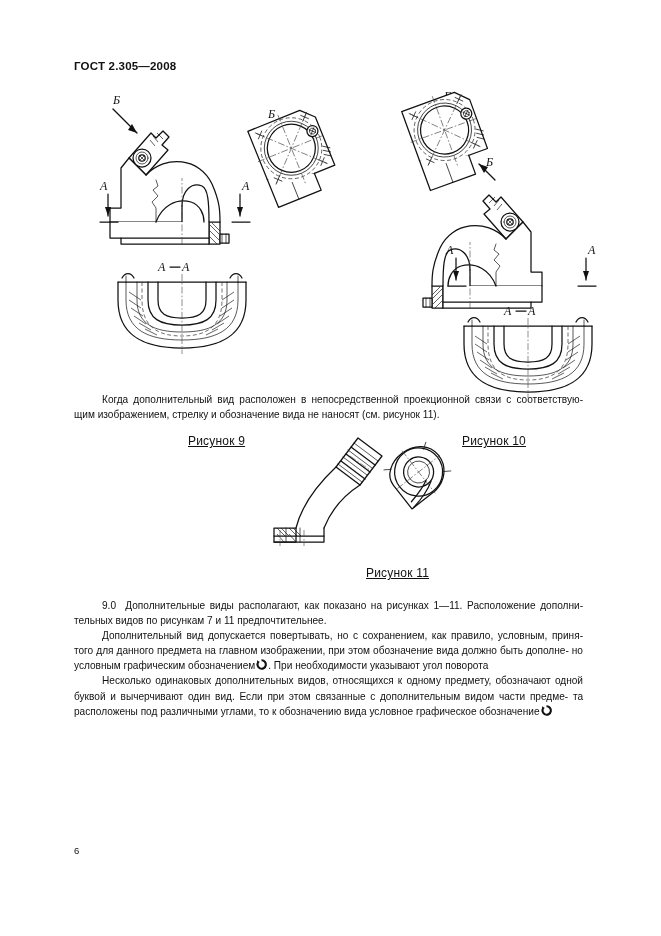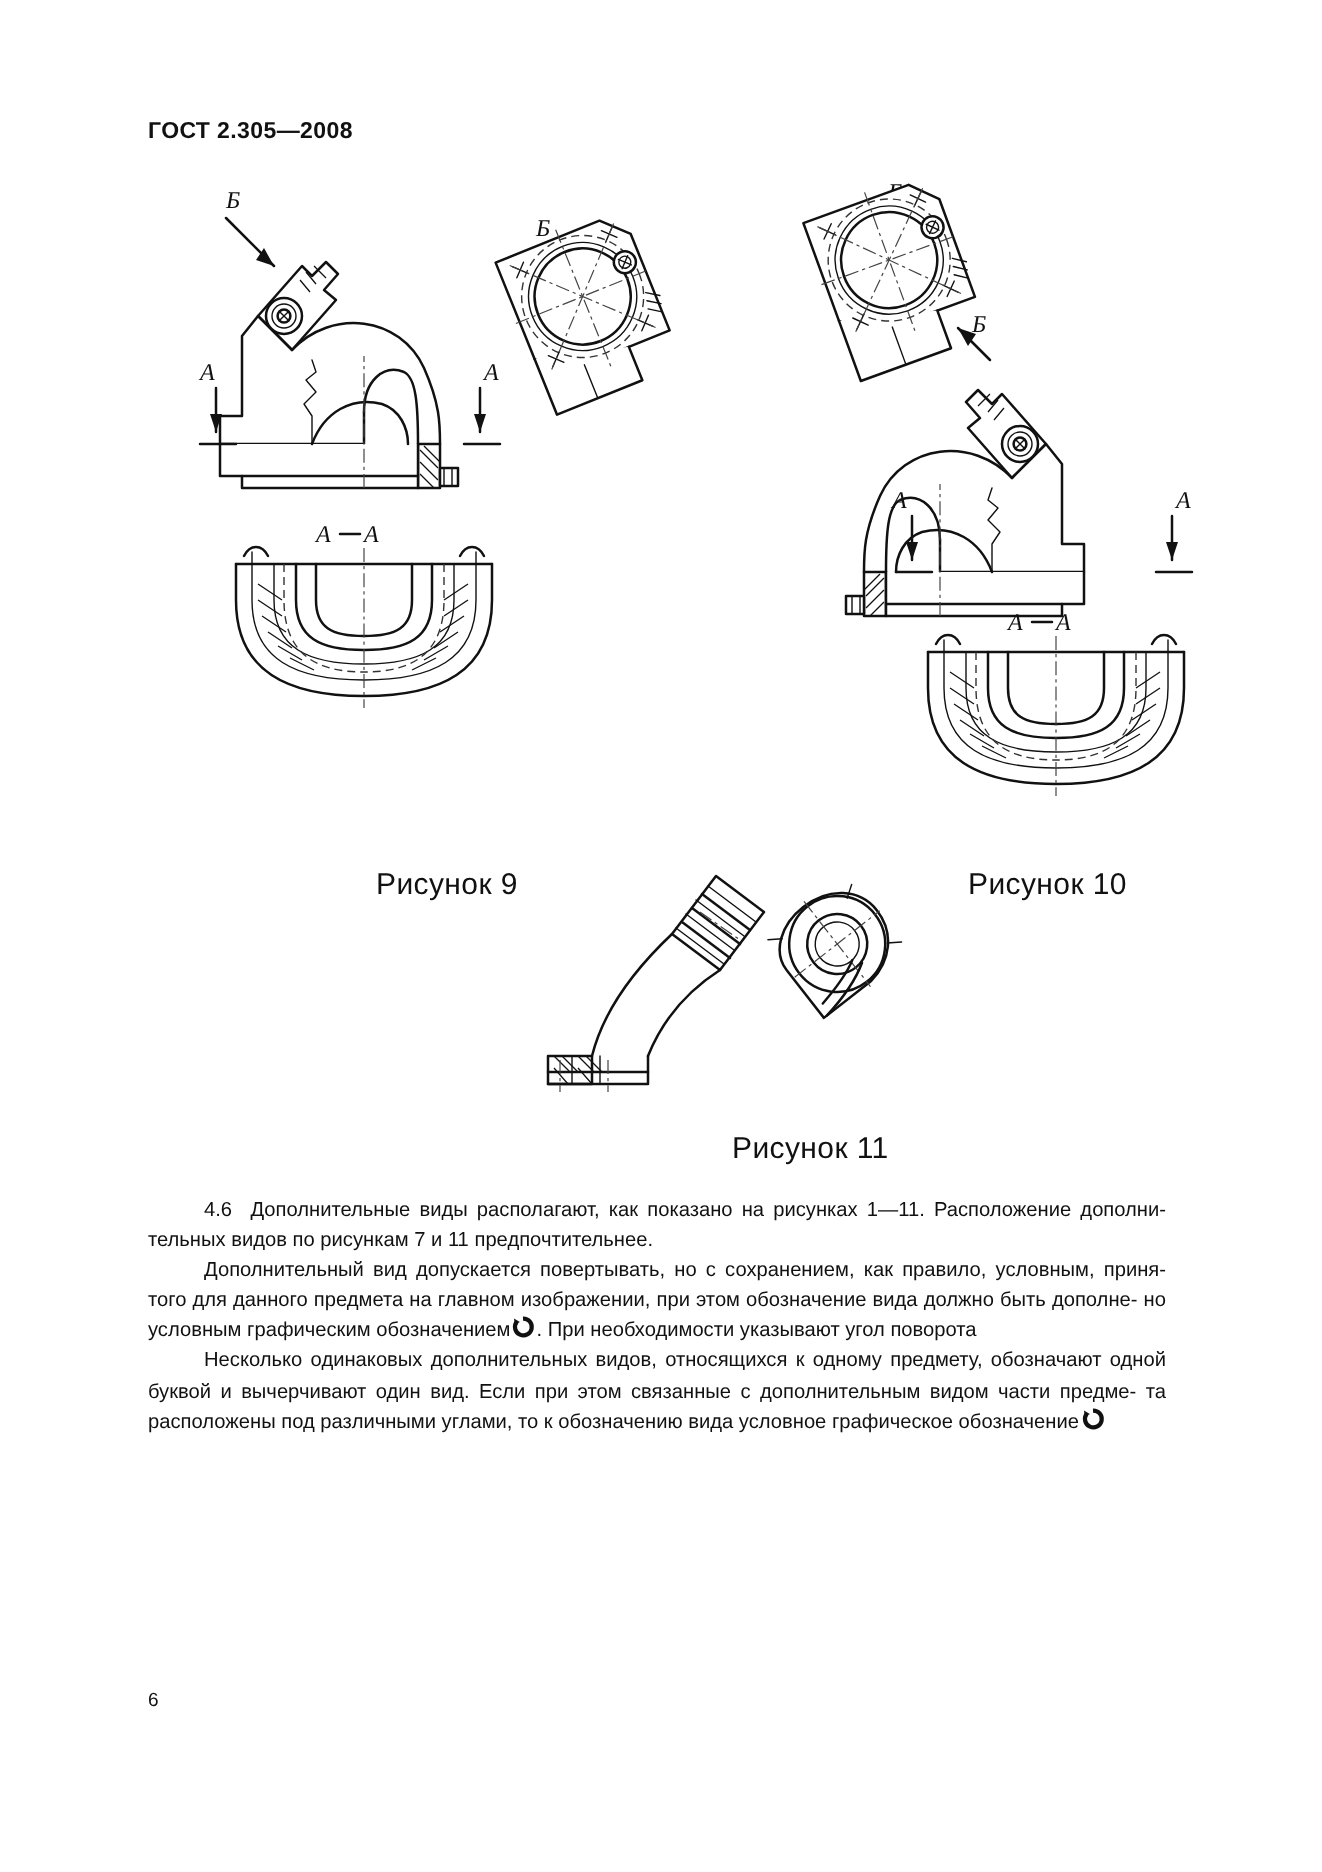--- a/index.html
+++ b/index.html
@@ -40,26 +40,27 @@
   }
   .fig {
     position: absolute;
   }
   .fig-9  { left: 96px;  top: 8px;  }
   .fig-10 { left: 378px; top: 0px;  }
   .fig-11 { left: 258px; top: 0px;  }
 
   .caption {
     position: absolute;
-    font-size: 15px;
+    font-size: 12px;
     color: #111;
     letter-spacing: 0.2px;
+    text-decoration: underline;
   }
   .cap-9  { left: 188px; top: 356px; }
-  .cap-10 { left: 484px; top: 356px; }
+  .cap-10 { left: 462px; top: 356px; }
   .cap-11 { left: 330px; top: 566px; padding-left: 36px; }
 
   .fig11-wrap {
     position: absolute;
     left: 0;
     top: 432px;
     width: 661px;
     height: 130px;
   }
 
@@ -322,20 +323,24 @@
           <path class="lnt" d="M30 190 L30 196 M142 190 L142 196"></path>
           <path class="cen" d="M86 188 L86 268"></path>
         </g>
       </svg>
     </div>
 
     <div class="caption cap-9">Рисунок 9</div>
     <div class="caption cap-10">Рисунок 10</div>
   </div>
 
+  <div class="textblock tb-1">
+    <p class="indent"><span>Когда дополнительный вид расположен в непосредственной проекционной связи с соответствую-</span>
+      <span>щим изображением, стрелку и обозначение вида не наносят (см. рисунок 11).</span></p>
+  </div>
 
   <div class="fig11-wrap">
     <div class="fig fig-11">
       <svg width="210" height="125" viewBox="0 0 210 125">
 
         <g>
 
           <path class="ln fillw" d="M78 35 L100 6 L124 24 L102 53 Z"></path>
           <path class="ln" d="M83 29 L107 47"></path>
           <path class="ln" d="M88 22 L112 40"></path>
@@ -372,21 +377,21 @@
 
           <path class="lnt" d="M50 10 L56 6 M52 40 L58 44 M12 6 L6 2"></path>
         </g>
       </svg>
     </div>
     <div class="caption cap-11" style="top:134px;left:330px;">Рисунок 11</div>
   </div>
 
   <div class="textblock tb-2">
 
-    <p class="indent"><span>4.6</span>&nbsp;&nbsp;<span>Дополнительные виды располагают, как показано на рисунках 1—11. Расположение дополни-</span>
+    <p class="indent"><span>9.0</span>&nbsp;&nbsp;<span>Дополнительные виды располагают, как показано на рисунках 1—11. Расположение дополни-</span>
       <span>тельных видов по рисункам 7 и 11 предпочтительнее.</span></p>
 
     <p class="indent"><span>Дополнительный вид допускается повертывать, но с сохранением, как правило, условным, приня-</span>
       <span>того для данного предмета на главном изображении, при этом обозначение вида должно быть дополне-</span>
       <span>но  условным  графическим  обозначением</span><span class="rot-sym"><svg width="11" height="11" viewBox="0 0 11 11">
             <path d="M5.5 1.3 A4.2 4.2 0 1 1 2.3 3.0" fill="none" stroke="#111" stroke-width="2.1" stroke-linecap="butt"></path>
             <path d="M1.0 1.2 L3.9 3.0 L1.4 4.6 Z" fill="#111"></path>
           </svg></span><span>.  При  необходимости  указывают  угол  поворота</span></p>
 
     <p class="indent"><span>Несколько  одинаковых  дополнительных  видов,  относящихся  к  одному  предмету,  обозначают</span>

